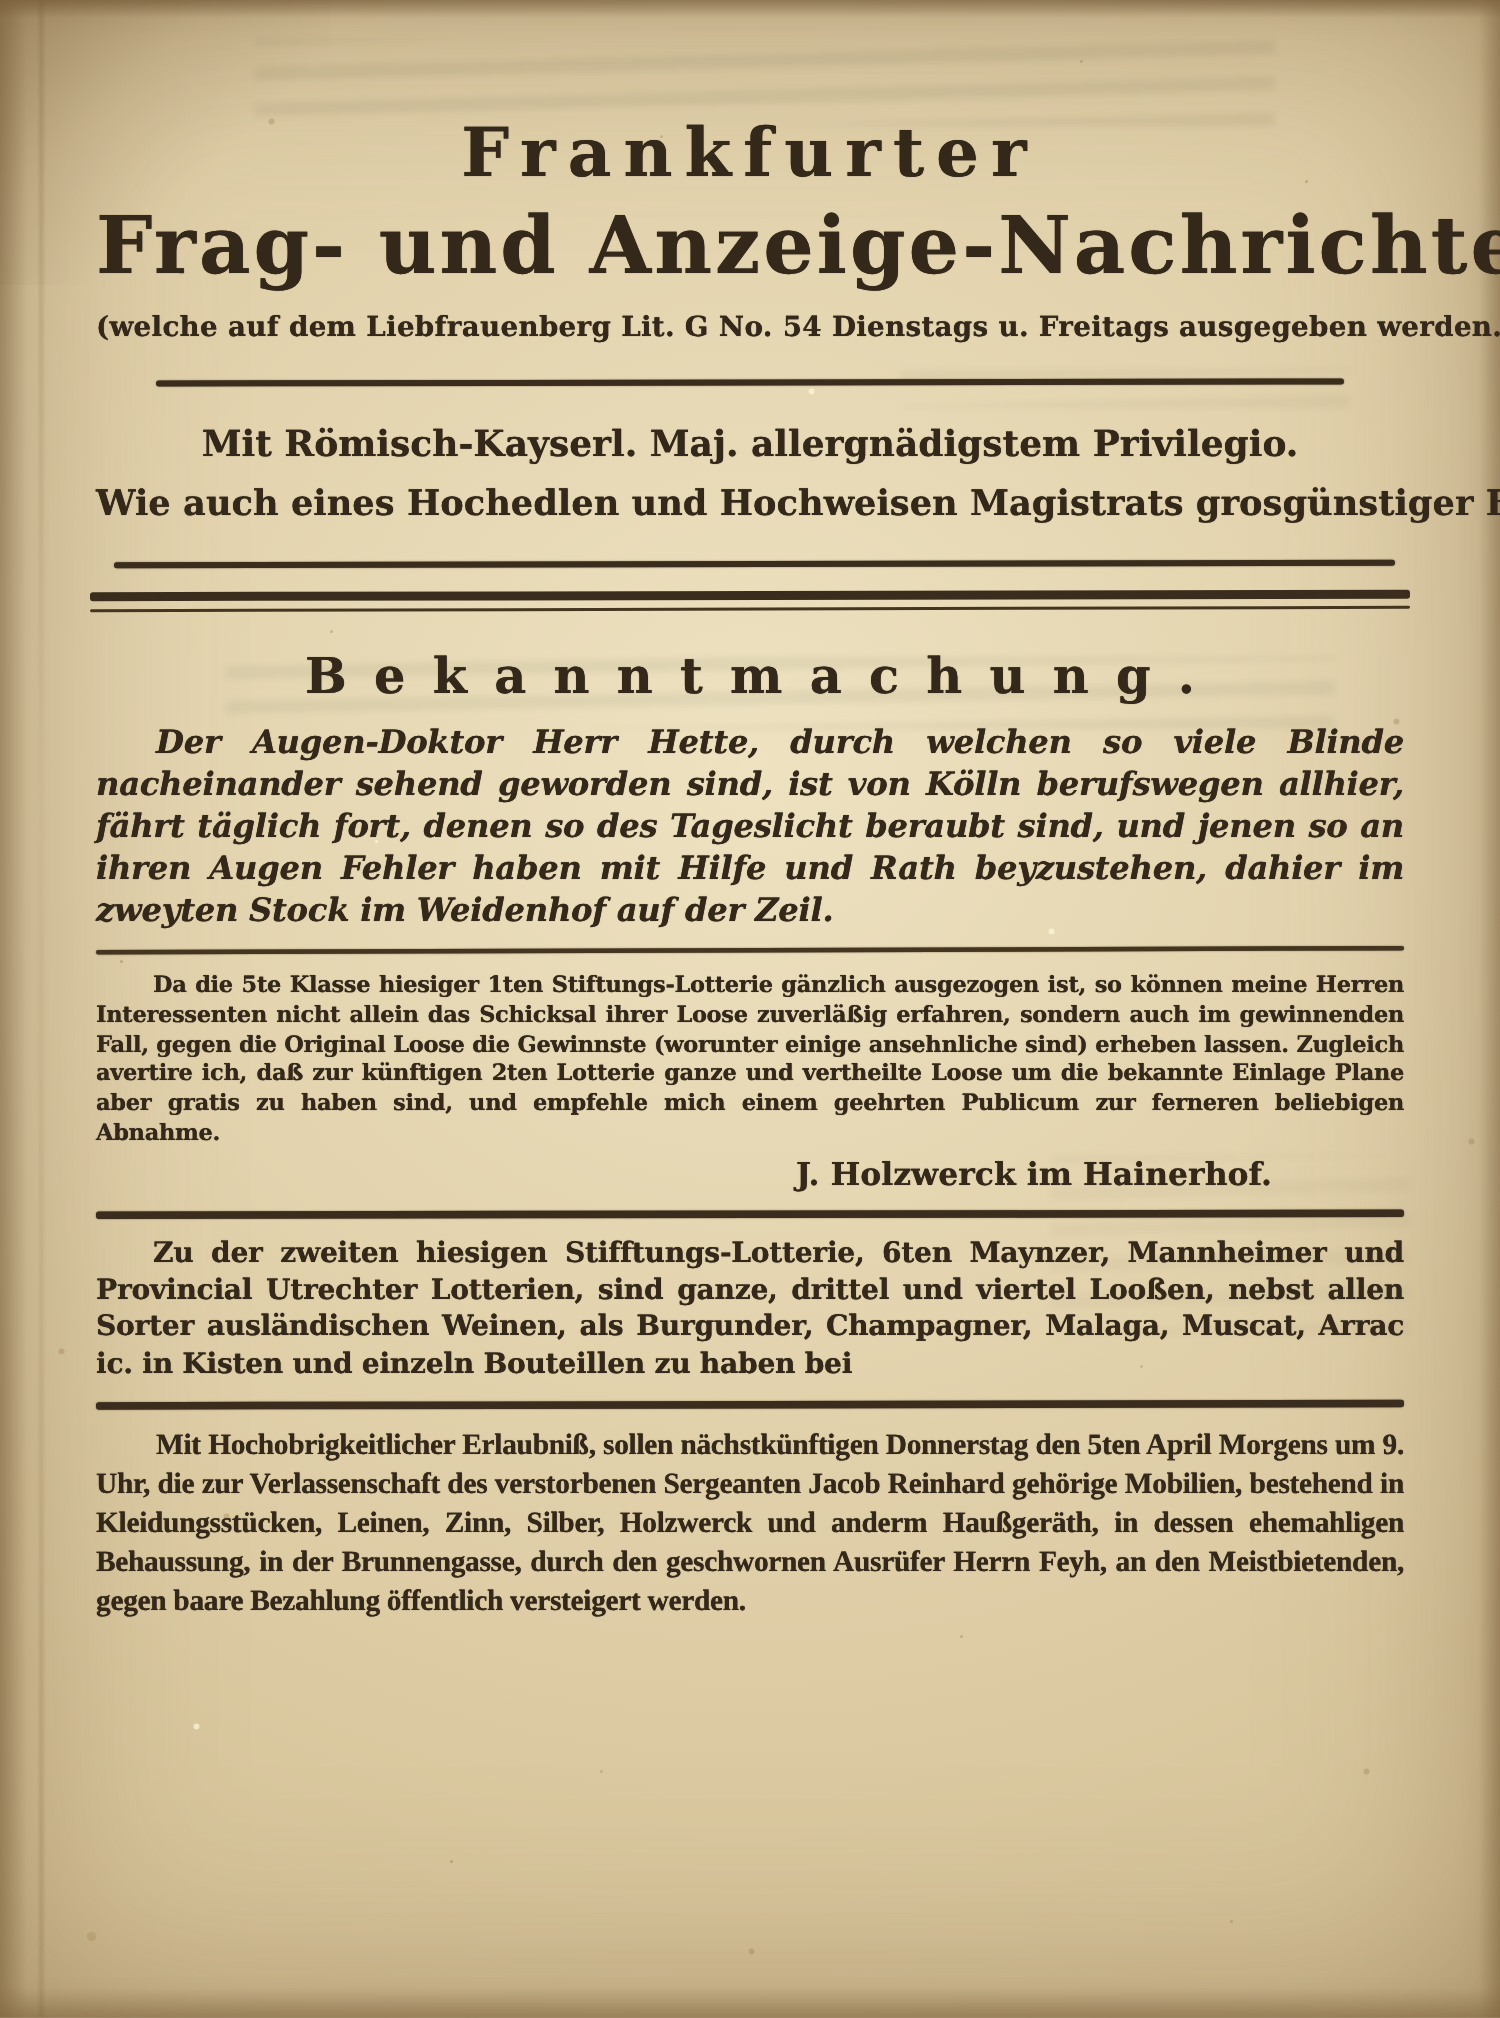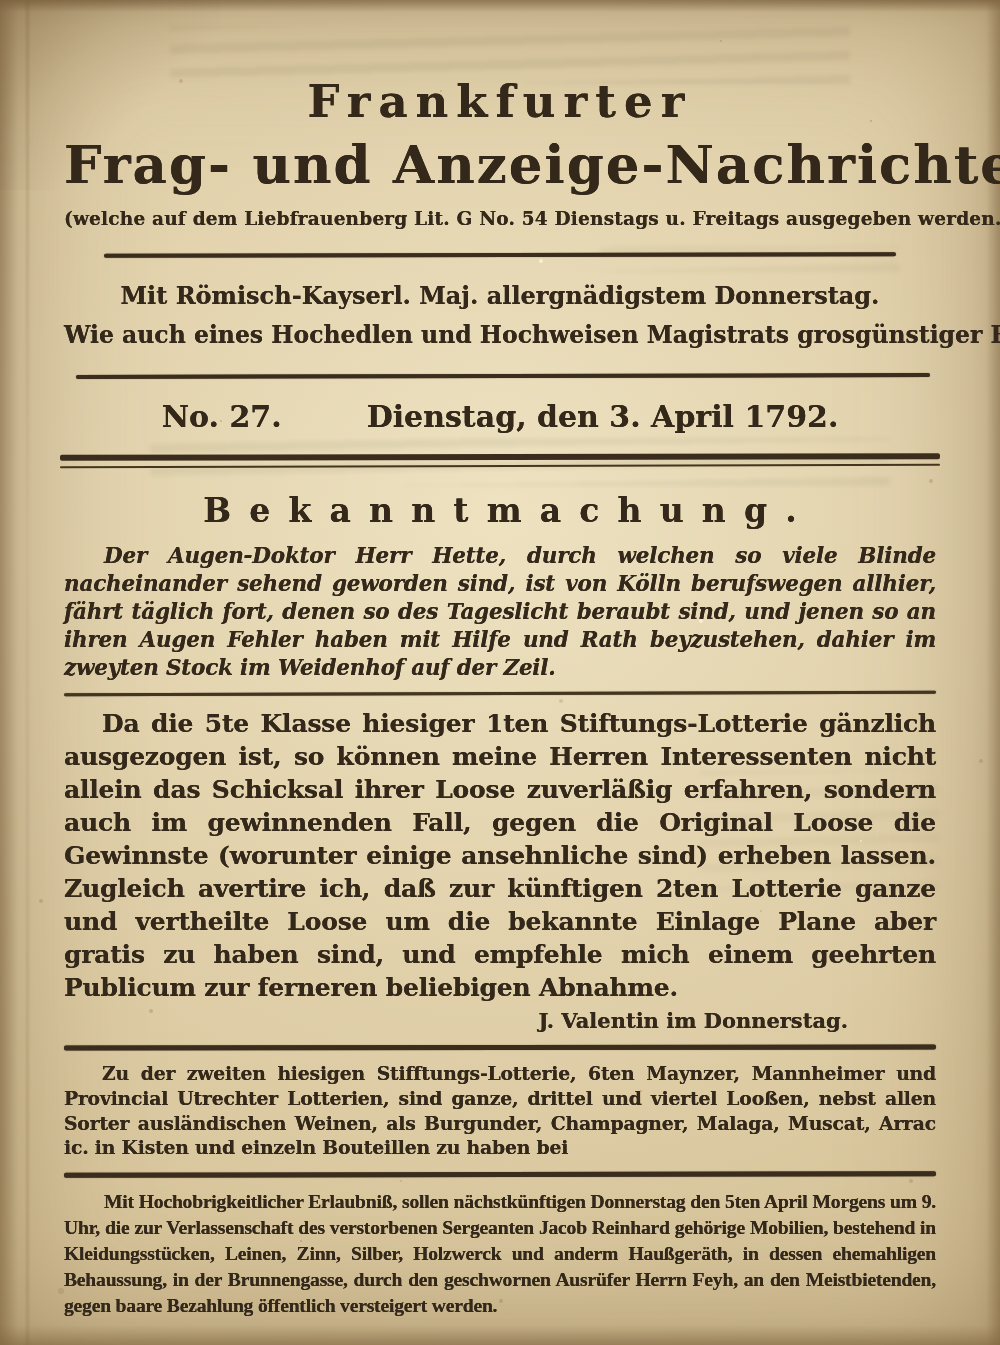--- a/index.html
+++ b/index.html
@@ -126,21 +126,21 @@
     text-indent: 0.55em;
   }
   .para {
     text-align: justify;
     text-justify: inter-word;
     font-weight: bold;
     letter-spacing: -0.2px;
   }
   .para-1 { margin-top: 12px; font-size: 21.5px; line-height: 1.3; text-indent: 40px; font-style: italic; }
   .rule-4 { height: 3px; margin: 10px 0 0 0; transform: rotate(-0.18deg); background: #43351f; }
-  .para-2 { margin-top: 12px; font-size: 25px; line-height: 1.32; text-indent: 38px; }
+  .para-2 { margin-top: 12px; font-size: 15px; line-height: 1.32; text-indent: 38px; }
   .signature-1 { margin-top: 4px; text-align: right; padding-right: 88px; font-size: 21px; font-weight: bold; }
   .rule-5 { height: 5px; margin: 12px 0 0 0; transform: rotate(-0.08deg); }
   .para-3 { margin-top: 11px; font-size: 18.8px; line-height: 1.32; text-indent: 38px; }
   .signature-2 { margin-top: 3px; text-align: right; padding-right: 160px; font-size: 21px; font-weight: bold; }
   .rule-6 { height: 5px; margin: 12px 0 0 0; transform: rotate(-0.1deg); }
   .para-4 { margin-top: 12px; font-size: 19.6px; line-height: 1.33; text-indent: 40px; font-family: Liberation Serif, serif; }
 </style>
 </head>
 <body>
 
@@ -157,45 +157,41 @@
   <div class="content">
 
     <div class="masthead-title-1">Frankfurter</div>
 
     <div class="masthead-title-2">Frag- und Anzeige-Nachrichten</div>
 
     <div class="masthead-subtitle">(welche auf dem Liebfrauenberg Lit. G No. 54 Dienstags u. Freitags ausgegeben werden.)</div>
 
     <div class="rule rule-1"></div>
 
-    <div class="privilege-line-1">Mit Römisch-Kayserl. Maj. allergnädigstem Donnerstag.</div>
+    <div class="privilege-line-1">Mit Römisch-Kayserl. Maj. allergnädigstem Privilegio.</div>
 
     <div class="privilege-line-2">Wie auch eines Hochedlen und Hochweisen Magistrats grosgünstiger Bewilligung.</div>
 
     <div class="rule rule-2"></div>
 
-    <div class="issue-line">
-      <span>No. 27.</span>
-      <span>Dienstag, den 3. April 1792.</span>
-    </div>
 
     <div class="rule-double">
       <div class="thick"></div>
       <div class="thin"></div>
     </div>
 
     <div class="section-heading">Bekanntmachung.</div>
 
     <div class="para para-1">Der Augen-Doktor Herr Hette, durch welchen so viele Blinde nacheinander sehend geworden sind, ist von Kölln berufswegen allhier, fährt täglich fort, denen so des Tageslicht beraubt sind, und jenen so an ihren Augen Fehler haben mit Hilfe und Rath beyzustehen, dahier im zweyten Stock im Weidenhof auf der Zeil.</div>
 
     <div class="rule rule-4"></div>
 
     <div class="para para-2">Da die 5te Klasse hiesiger 1ten Stiftungs-Lotterie gänzlich ausgezogen ist, so können meine Herren Interessenten nicht allein das Schicksal ihrer Loose zuverläßig erfahren, sondern auch im gewinnenden Fall, gegen die Original Loose die Gewinnste (worunter einige ansehnliche sind) erheben lassen. Zugleich avertire ich, daß zur künftigen 2ten Lotterie ganze und vertheilte Loose um die bekannte Einlage Plane aber gratis zu haben sind, und empfehle mich einem geehrten Publicum zur ferneren beliebigen Abnahme.</div>
 
-    <div class="signature-1">J. Valentin im Donnerstag.</div>
+    <div class="signature-1">J. Holzwerck im Hainerhof.</div>
 
     <div class="rule rule-5"></div>
 
     <div class="para para-3">Zu der zweiten hiesigen Stifftungs-Lotterie, 6ten Maynzer, Mannheimer und Provincial Utrechter Lotterien, sind ganze, drittel und viertel Looßen, nebst allen Sorter ausländischen Weinen, als Burgunder, Champagner, Malaga, Muscat, Arrac ic. in Kisten und einzeln Bouteillen zu haben bei</div>
 
 
     <div class="rule rule-6"></div>
 
     <div class="para para-4">Mit Hochobrigkeitlicher Erlaubniß, sollen nächstkünftigen Donnerstag den 5ten April Morgens um 9. Uhr, die zur Verlassenschaft des verstorbenen Sergeanten Jacob Reinhard gehörige Mobilien, bestehend in Kleidungsstücken, Leinen, Zinn, Silber, Holzwerck und anderm Haußgeräth, in dessen ehemahligen Behaussung, in der Brunnengasse, durch den geschwornen Ausrüfer Herrn Feyh, an den Meistbietenden, gegen baare Bezahlung öffentlich versteigert werden.</div>
 

